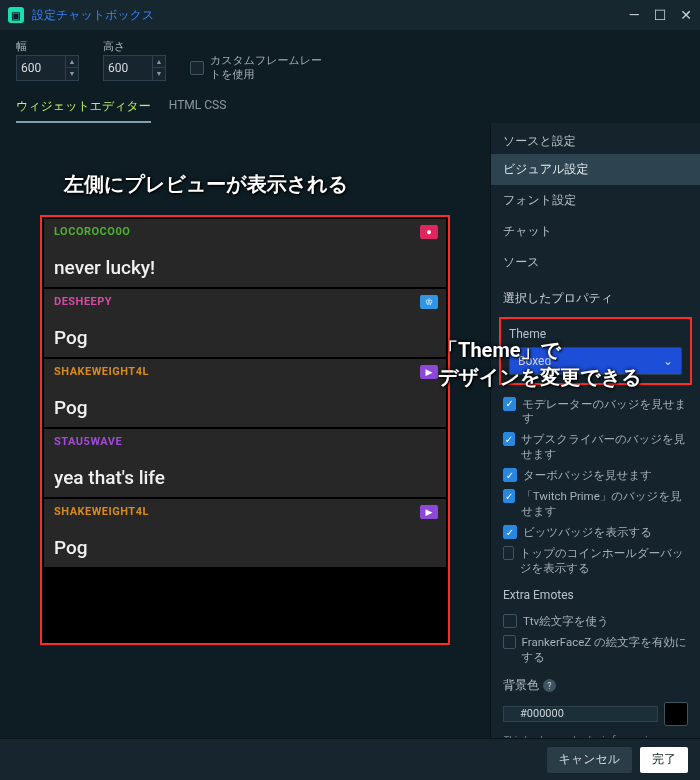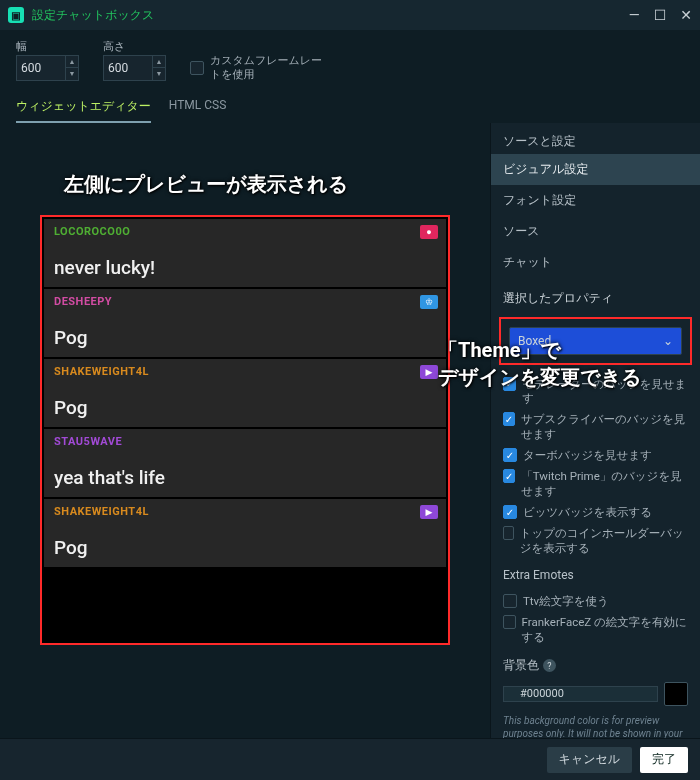--- a/index.html
+++ b/index.html
@@ -18,21 +18,21 @@
     display: flex;
     align-items: center;
     padding: 0 8px;
     justify-content: space-between;
   }
   .titlebar-left { display: flex; align-items: center; gap: 8px; }
   .app-icon {
     width: 16px; height: 16px; background: #17e0b4; border-radius: 3px;
     display:flex;align-items:center;justify-content:center;font-size:10px;color:#0e1d24;font-weight:bold;
   }
-  .title-text { font-size: 12px; color: #22c55e; }
+  .title-text { font-size: 12px; color: #3b82f6; }
   .win-controls { display: flex; gap: 14px; font-size: 14px; color:#c9d1d6;}
   .win-controls span { cursor:pointer; }
   .toolbar {
     display:flex; align-items:flex-start; gap:24px; padding:10px 16px 6px;
   }
   .dim-field { display:flex; flex-direction:column; gap:2px; }
   .dim-label { font-size:11px; color:#a6b1b9; line-height:1.2;}
   .dim-input {
     background:#17252e; border:1px solid #2e424d; color:#d5dbe0;
     width:50px; height:26px; padding:0 4px; font-size:12px;
@@ -182,26 +182,27 @@
           <div class="badge purple">▶</div>
         </div>
       </div>
   </div>
 
   <div class="side-col">
     <div class="side-section">ソースと設定</div>
     <div id="side-items">
         <div class="side-item active">ビジュアル設定</div>
         <div class="side-item">フォント設定</div>
+        <div class="side-item">チャット</div>
         <div class="side-item">ソース</div>
-        <div class="side-item">チャット</div>
       </div>
     <div class="side-h">選択したプロパティ</div>
 
     <div class="theme-box">
+      <div class="theme-label">Theme</div>
       <div class="theme-select">
         <span>Boxed</span>
         <span>⌄</span>
       </div>
     </div>
 
     <div class="chk-list" id="badge-checks">
         <div class="chk-row">
           <div class="checkbox checked">✓</div>
           <div class="chk-text">モデレーターのバッジを見せます</div>

